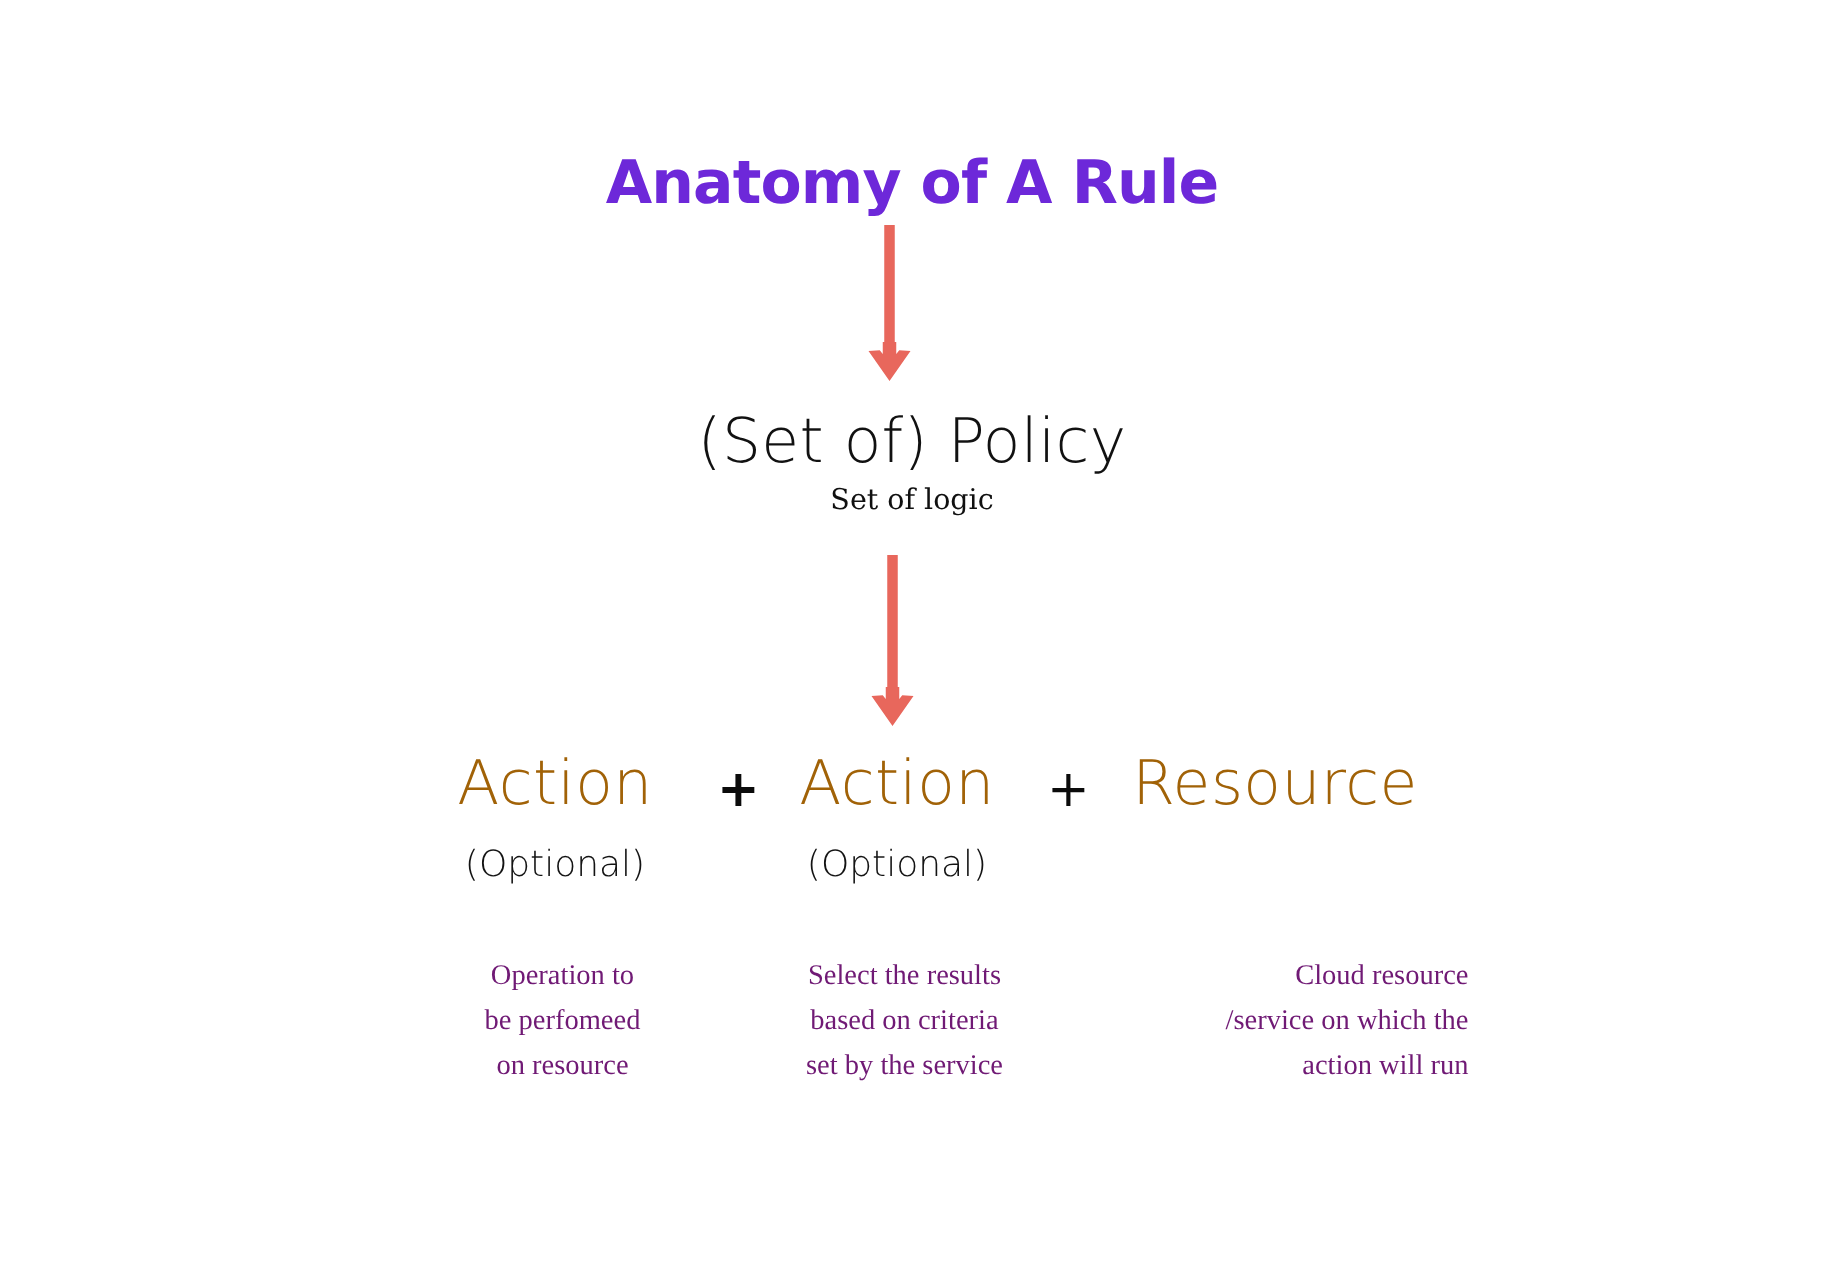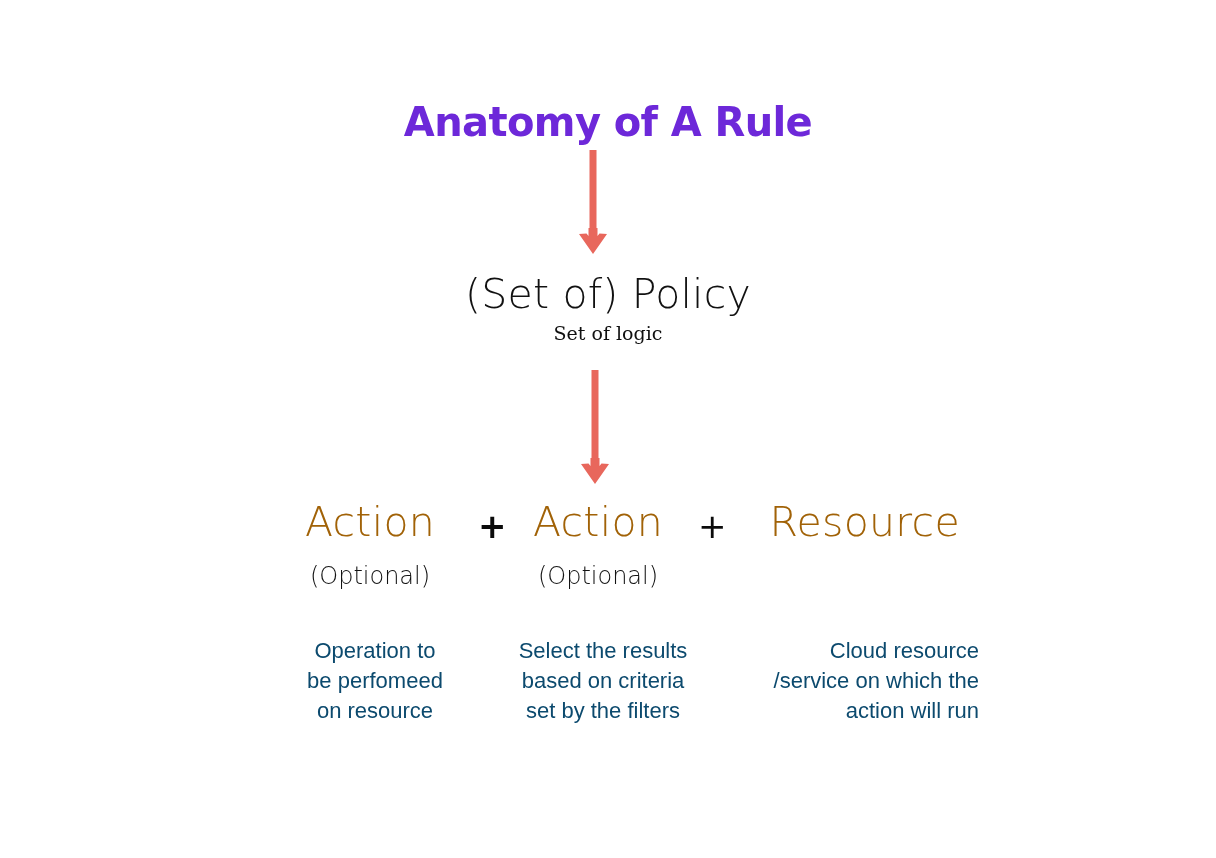--- a/index.html
+++ b/index.html
@@ -85,21 +85,21 @@
     font-family: "DejaVu Sans", sans-serif;
     font-weight: 300;
     font-size: 41px;
     letter-spacing: 0.3px;
     color: #a16207;
     line-height: 1;
     white-space: nowrap;
   }
   .term-action   { left: 270px; width: 200px; }
   .term-filter   { left: 498px; width: 200px; }
-  .term-resource { left: 740px; width: 220px; text-align: right; }
+  .term-resource { left: 740px; width: 220px; text-align: center; }
 
   .plus {
     position: absolute;
     font-family: "DejaVu Sans", sans-serif;
     font-size: 34px;
     color: #0b0b0b;
     line-height: 1;
     top: 7px;
   }
   .plus-1 { left: 478px; font-weight: bold; }
@@ -118,23 +118,23 @@
     white-space: nowrap;
   }
   .optional-action { left: 270px; width: 200px; }
   .optional-filter { left: 498px; width: 200px; }
 
   
   .desc {
     position: absolute;
     top: 636px;
     text-align: center;
-    font-family: Liberation Sans, sans-serif;
-    font-size: 22px;
-    color: #0c4a6e;
+    font-family: Liberation Serif, serif;
+    font-size: 19px;
+    color: #701a75;
     line-height: 30px;
     white-space: pre-line;
   }
   .desc-action   { left: 265px; width: 220px; }
   .desc-filter   { left: 493px; width: 220px; }
   .desc-resource { left: 723px; width: 256px; text-align: right; }
 </style>
 </head>
 <body>
 
@@ -174,18 +174,18 @@
   </div>
 
   <div class="optional optional-action">(Optional)</div>
   <div class="optional optional-filter">(Optional)</div>
 
   <div class="desc desc-action">Operation to
 be perfomeed
 on resource</div>
   <div class="desc desc-filter">Select the results
 based on criteria
-set by the filters</div>
+set by the service</div>
   <div class="desc desc-resource">Cloud resource
 /service on which the
 action will run</div>
 
 </div>
 
 </body></html>

